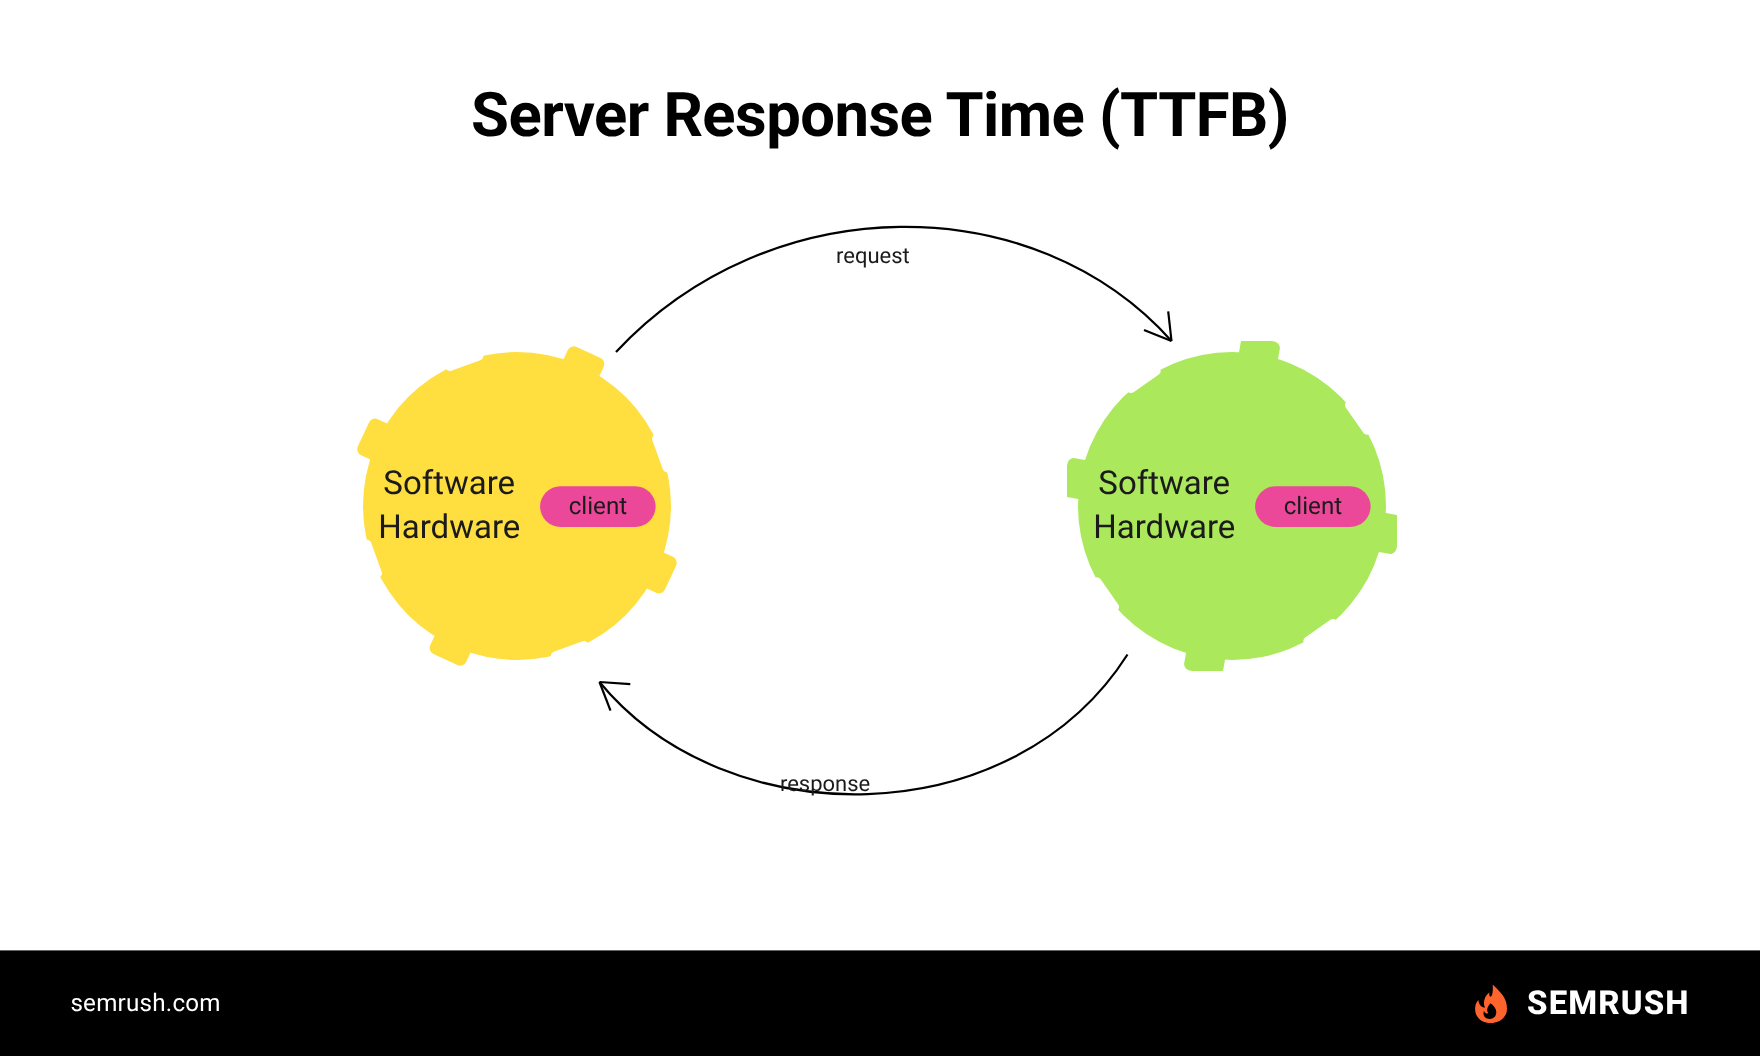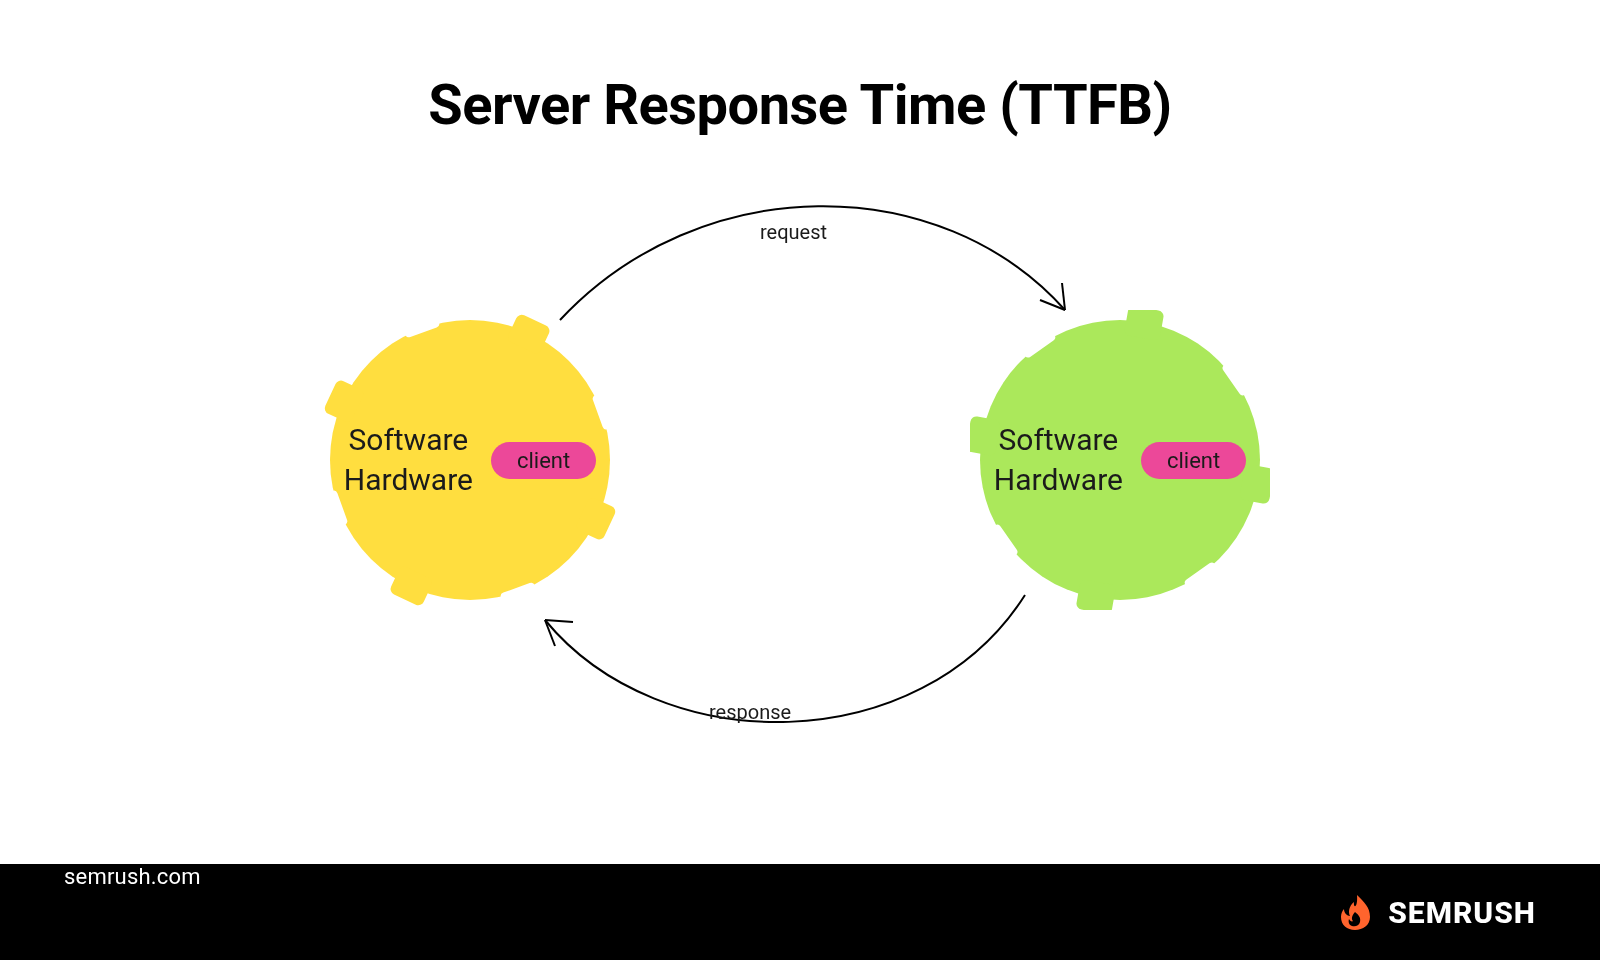--- a/index.html
+++ b/index.html
@@ -6,21 +6,21 @@
   html, body { width: 1600px; height: 960px; font-family: -apple-system, BlinkMacSystemFont, "Segoe UI", Roboto, Helvetica, Arial, sans-serif; background: #fff; }
   .stage { position: relative; width: 1600px; height: 960px; overflow: hidden; }
   .title { position: absolute; top: 72px; left: 0; width: 100%; text-align: center; font-size: 56px; font-weight: 700; letter-spacing: -0.5px; color: #000; }
   .diagram { position: absolute; left: 0; top: 170px; width: 1600px; height: 640px; }
   .node { position: absolute; width: 300px; height: 300px; }
   .node .gear { position: absolute; inset: 0; }
   .node .content { position: absolute; inset: 0; display: flex; align-items: center; justify-content: center; gap: 18px; }
   .node .lines { text-align: center; font-size: 30px; line-height: 1.35; color: #1b1b1b; font-weight: 400; }
   .node .pill { background: #ec4899; color: #1b1b1b; border-radius: 999px; padding: 6px 26px; font-size: 22px; font-weight: 400; }
   .arrow-label { position: absolute; font-size: 20px; color: #1b1b1b; }
-  .footer { position: absolute; left: 0; bottom: 0; width: 100%; height: 96px; background: #000; color: #fff; display: flex; justify-content: space-between; padding: 0 64px; }
+  .footer { position: absolute; left: 0; bottom: 0; width: 100%; height: 96px; background: #000; color: #fff; display: flex; align-items: center; justify-content: space-between; padding: 0 64px; }
   .footer-url { font-size: 22px; font-weight: 400; letter-spacing: 0.2px; }
   .brand { display: flex; align-items: center; gap: 14px; }
   .brand-name { font-size: 30px; font-weight: 800; letter-spacing: 1px; }
   svg { display: block; }
 </style>
 </head>
 <body>
 
 <div class="stage">
 

